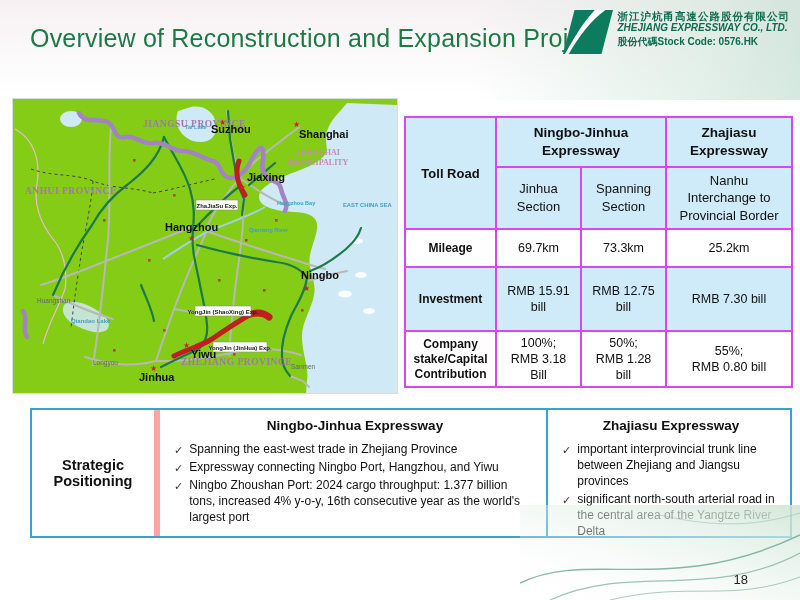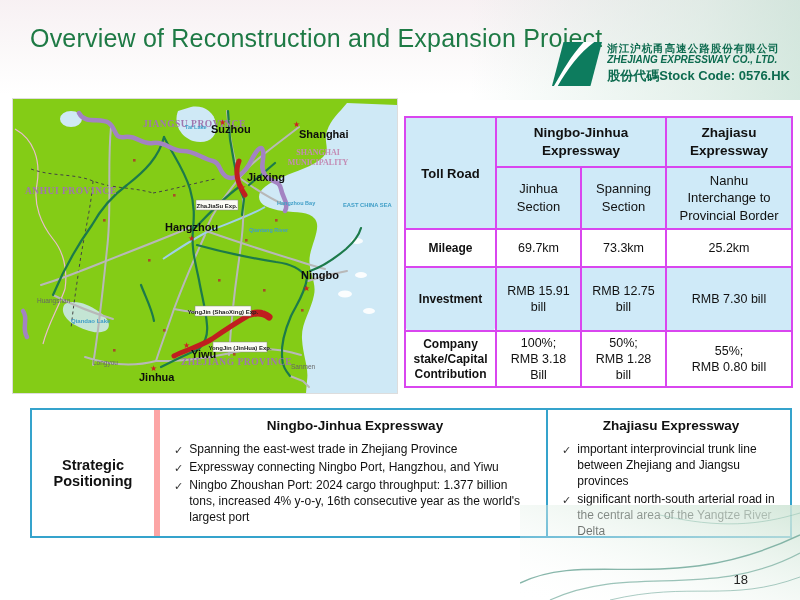--- a/index.html
+++ b/index.html
@@ -12,25 +12,25 @@
     position:absolute; left:0; top:0; width:800px; height:95px;
     background:linear-gradient(180deg, rgba(246,238,241,.85) 0%, rgba(248,244,245,.55) 55%, rgba(255,255,255,0) 100%);
   }
   .header-bg-right {
     position:absolute; right:0; top:0; width:330px; height:100px;
     background:linear-gradient(90deg, rgba(255,255,255,0) 0%, rgba(210,231,221,.6) 70%, rgba(196,224,211,.7) 100%);
   }
   .page-title {
     position:absolute; left:30px; top:24px; font-size:25px; color:#1e7a45; letter-spacing:.2px;
   }
-  .logo { position:absolute; right:10px; top:9px; display:flex; gap:5px; align-items:flex-start;margin-top:32px; }
+  .logo { position:absolute; right:10px; top:9px; display:flex; gap:5px; align-items:flex-start; }
   .logo-text { line-height:1.18; padding-top:1px; }
   .logo-cn  { font-size:10.5px; font-weight:bold; color:#0d6b4f; letter-spacing:1px; white-space:nowrap; }
   .logo-en  { font-size:10px; font-weight:bold; font-style:italic; color:#0d6b4f; white-space:nowrap; }
-  .logo-stock { font-size:13px; font-weight:bold; color:#0d6b4f; margin-top:2px; }
+  .logo-stock { font-size:10px; font-weight:bold; color:#0d6b4f; margin-top:2px; }
 
   .map-panel {
     position:absolute; left:12px; top:98px; width:384px; height:294px;
     background:#84cc16; border:1px solid #ddd; box-sizing:content-box;
   }
 
   
   .table-wrap { position:absolute; left:404px; top:116px; }
   table.toll { border-collapse:collapse; table-layout:fixed; width:387px; }
   .toll td, .toll th {

